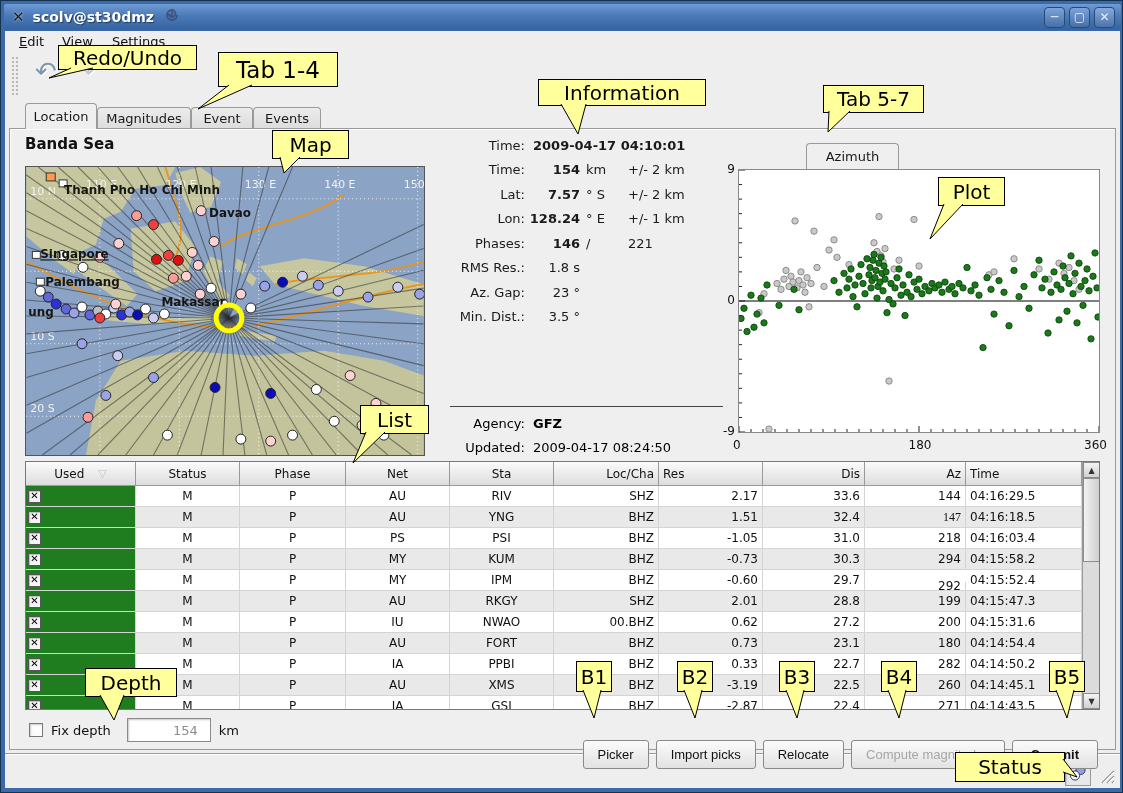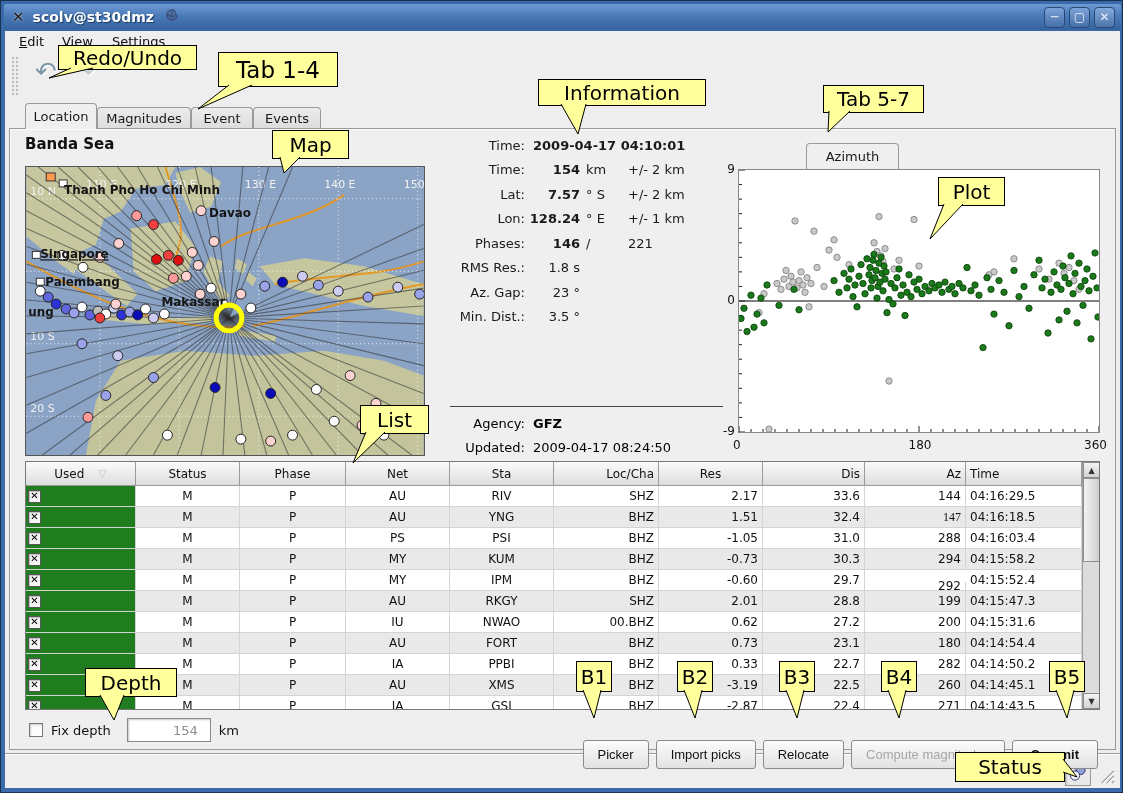--- a/index.html
+++ b/index.html
@@ -633,21 +633,21 @@
           </div>
           <div class="th" style="width: 104px; justify-content: center;">
             <span>Net</span>
           </div>
           <div class="th" style="width: 104px; justify-content: center;">
             <span>Sta</span>
           </div>
           <div class="th" style="width: 105px; justify-content: flex-end;">
             <span>Loc/Cha</span>
           </div>
-          <div class="th" style="width: 104px; justify-content: center;">
+          <div class="th" style="width: 104px; justify-content: flex-start;">
             <span>Res</span>
           </div>
           <div class="th" style="width: 102px; justify-content: flex-end;">
             <span>Dis</span>
           </div>
           <div class="th" style="width: 101px; justify-content: flex-end;">
             <span>Az</span>
           </div>
           <div class="th" style="width: 116px;">
             <span>Time</span>
@@ -686,21 +686,21 @@
             <div class="td used" style="width: 110px;">
               <span class="chk">✕</span>
             </div>
             <div class="td" style="width: 104px; justify-content: center;">M</div>
             <div class="td" style="width: 106px; justify-content: center;">P</div>
             <div class="td" style="width: 104px; justify-content: center;">PS</div>
             <div class="td" style="width: 104px; justify-content: center;">PSI</div>
             <div class="td" style="width: 105px; justify-content: flex-end;">BHZ</div>
             <div class="td" style="width: 104px; justify-content: flex-end;">-1.05</div>
             <div class="td" style="width: 102px; justify-content: flex-end;">31.0</div>
-            <div class="td" style="width: 101px; justify-content: flex-end;">288</div>
+            <div class="td" style="width: 101px; justify-content: flex-end;">218</div>
             <div class="td" style="width: 116px;">04:16:03.4</div>
           </div>
           <div class="trow alt">
             <div class="td used" style="width: 110px;">
               <span class="chk">✕</span>
             </div>
             <div class="td" style="width: 104px; justify-content: center;">M</div>
             <div class="td" style="width: 106px; justify-content: center;">P</div>
             <div class="td" style="width: 104px; justify-content: center;">MY</div>
             <div class="td" style="width: 104px; justify-content: center;">KUM</div>

